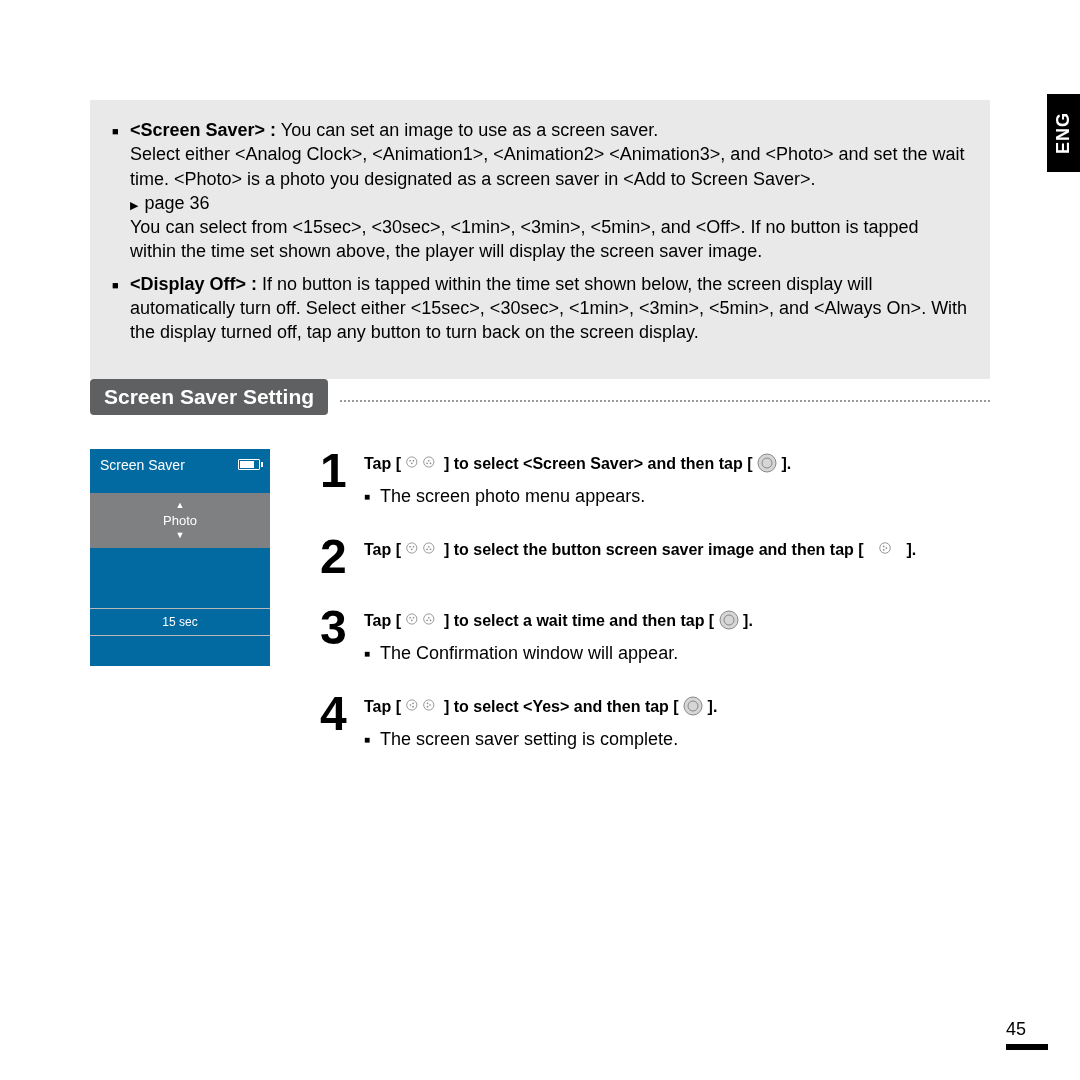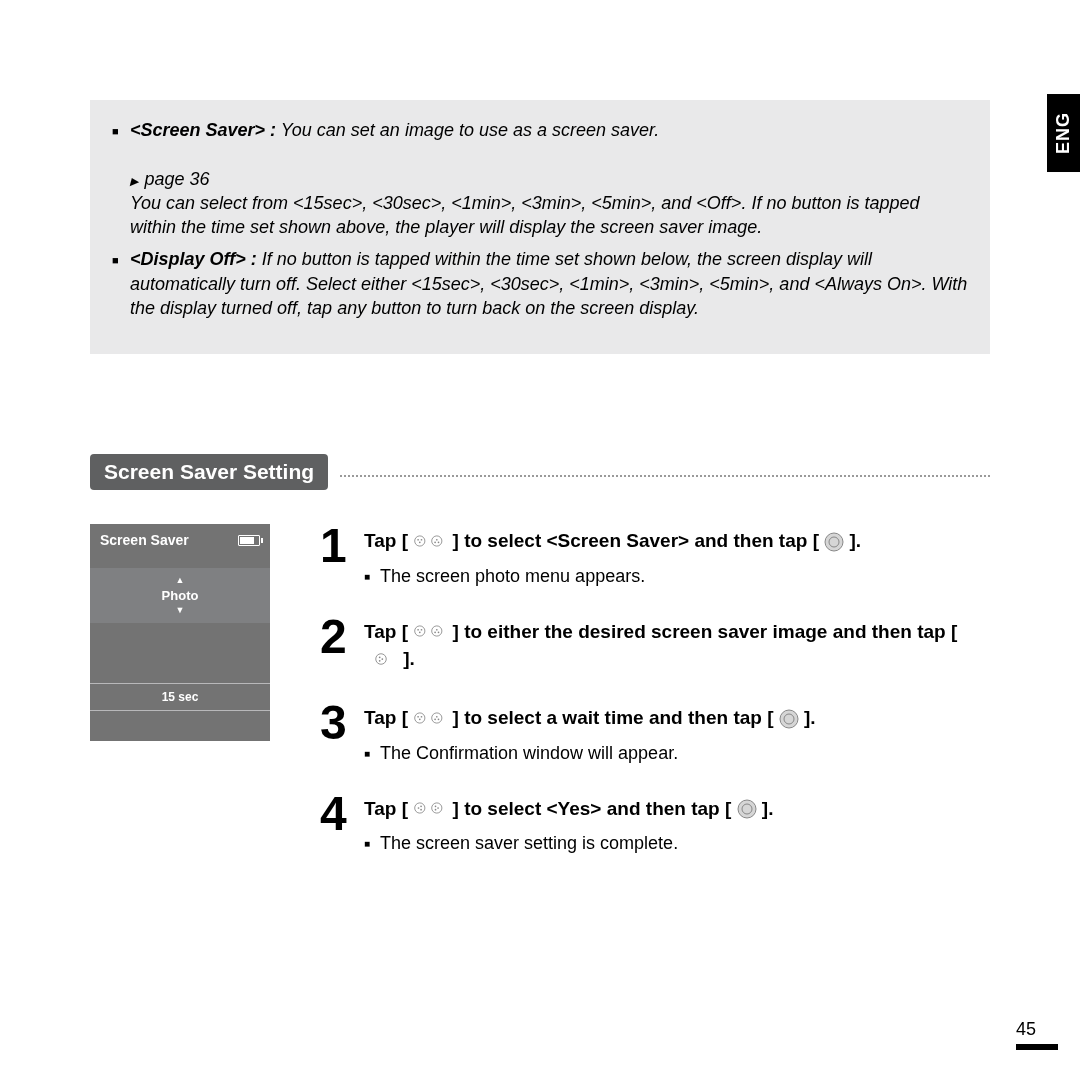--- a/index.html
+++ b/index.html
@@ -18,39 +18,38 @@
     width: 900px;
   }
   .info-box {
     background: #e9e9ea;
     padding: 18px 22px 26px 22px;
     font-size: 18px;
     line-height: 1.35;
   }
   .info-item { display: flex; margin-bottom: 8px; }
   .info-item .bullet { width: 18px; flex: 0 0 18px; font-size: 11px; padding-top: 6px; }
-  .info-item .body { flex: 1; font-style: italic; }
+  .info-item .body { flex: 1; }
   .info-item .body b { font-weight: bold; }
   .page-ref { margin-left: 0; }
   .page-ref::before { content: "\25B6"; font-size: 11px; margin-right: 6px; }
   .lang-tab {
     position: absolute;
     right: 0;
     top: 94px;
     background: #000;
     color: #fff;
     writing-mode: vertical-rl;
     transform: rotate(180deg);
     font-size: 18px;
     font-weight: bold;
     padding: 18px 6px;
     letter-spacing: 1px;
   }
   .section-hdr-row {
-    margin-top: 100px;
     display: flex;
     align-items: center;
   }
   .section-hdr {
     background: #5f6061;
     color: #fff;
     font-size: 21px;
     font-weight: bold;
     padding: 6px 14px;
     border-radius: 4px;
@@ -60,24 +59,24 @@
     border-bottom: 2px dotted #9a9a9a;
     margin-left: 12px;
     height: 10px;
   }
   .main-row { display: flex; margin-top: 34px; }
   .device {
     width: 180px;
     flex: 0 0 180px;
   }
   .device-inner {
-    background: #737373;
+    background: #0369a1;
     color: #fff;
     font-size: 13px;
-    font-weight: bold;
+    font-weight: normal;
     padding-bottom: 30px;
   }
   .device-title {
     display: flex;
     justify-content: space-between;
     align-items: center;
     padding: 8px 10px 20px 10px;
     font-size: 14px;
   }
   .battery {
@@ -106,36 +105,36 @@
   .step .num {
     font-size: 48px;
     font-weight: bold;
     line-height: 0.9;
     width: 44px;
     flex: 0 0 44px;
     font-family: "Arial Black", Arial, sans-serif;
   }
   .step .content { flex: 1; padding-top: 4px; }
   .step .instr {
-    font-size: 19px;
+    font-size: 16px;
     font-weight: bold;
     line-height: 1.4;
   }
   .step .sub {
     font-size: 18px;
     margin-top: 10px;
     display: flex;
   }
   .step .sub .sb { width: 16px; flex: 0 0 16px; font-size: 10px; padding-top: 5px; }
   .icon-updown, .icon-leftright, .icon-right, .icon-circle { display:inline-block; vertical-align: middle; }
   .icon-updown svg, .icon-leftright svg, .icon-right svg { width: 34px; height: 14px; }
   .icon-circle svg { width: 20px; height: 20px; vertical-align: -4px; }
   .pagenum {
     position: absolute;
-    right: 22px;
+    right: 32px;
     bottom: 30px;
     font-size: 18px;
   }
   .pagenum::after {
     content:"";
     display:block;
     width: 42px;
     height: 6px;
     background:#000;
     margin-top: 4px;
@@ -147,21 +146,21 @@
 
 <div class="lang-tab">ENG</div>
 
 <div class="page">
 
   <div class="info-box">
     <div class="info-item">
       <div class="bullet">■</div>
       <div class="body">
         <b>&lt;Screen Saver&gt; :</b><span> You can set an image to use as a screen saver.</span><br>
-        <br>
+        <span>Select either &lt;Analog Clock&gt;, &lt;Animation1&gt;, &lt;Animation2&gt; &lt;Animation3&gt;, and &lt;Photo&gt; and set the wait time. &lt;Photo&gt; is a photo you designated as a screen saver in &lt;Add to Screen Saver&gt;.</span><br>
         <span class="page-ref">page 36</span><br>
         <span>You can select from &lt;15sec&gt;, &lt;30sec&gt;, &lt;1min&gt;, &lt;3min&gt;, &lt;5min&gt;, and &lt;Off&gt;. If no button is tapped within the time set shown above, the player will display the screen saver image.</span>
       </div>
     </div>
     <div class="info-item">
       <div class="bullet">■</div>
       <div class="body">
         <b>&lt;Display Off&gt; :</b><span> If no button is tapped within the time set shown below, the screen display will automatically turn off. Select either &lt;15sec&gt;, &lt;30sec&gt;, &lt;1min&gt;, &lt;3min&gt;, &lt;5min&gt;, and &lt;Always On&gt;. With the display turned off, tap any button to turn back on the screen display.</span>
       </div>
     </div>
@@ -223,21 +222,21 @@
           <div class="instr">
             <span>Tap [ </span><span class="icon-updown"><svg viewBox="0 0 40 16">
                   <circle cx="8" cy="8" r="6" fill="none" stroke="#888" stroke-width="1"></circle>
                   <circle cx="6" cy="6.5" r="1" fill="#888"></circle>
                   <circle cx="10" cy="6.5" r="1" fill="#888"></circle>
                   <circle cx="8" cy="9.5" r="1" fill="#888"></circle>
                   <circle cx="28" cy="8" r="6" fill="none" stroke="#888" stroke-width="1"></circle>
                   <circle cx="26" cy="9.5" r="1" fill="#888"></circle>
                   <circle cx="30" cy="9.5" r="1" fill="#888"></circle>
                   <circle cx="28" cy="6.5" r="1" fill="#888"></circle>
-                </svg></span><span> ] to either the desired screen saver image and then tap [ </span><span class="icon-right"><svg viewBox="0 0 16 16">
+                </svg></span><span> ] to select the button screen saver image and then tap [ </span><span class="icon-right"><svg viewBox="0 0 16 16">
                   <circle cx="8" cy="8" r="6" fill="none" stroke="#888" stroke-width="1"></circle>
                   <circle cx="6.5" cy="6" r="1" fill="#888"></circle>
                   <circle cx="6.5" cy="10" r="1" fill="#888"></circle>
                   <circle cx="9.5" cy="8" r="1" fill="#888"></circle>
                 </svg></span><span> ].</span>
           </div>
         </div>
       </div>
 
       <div class="step">

